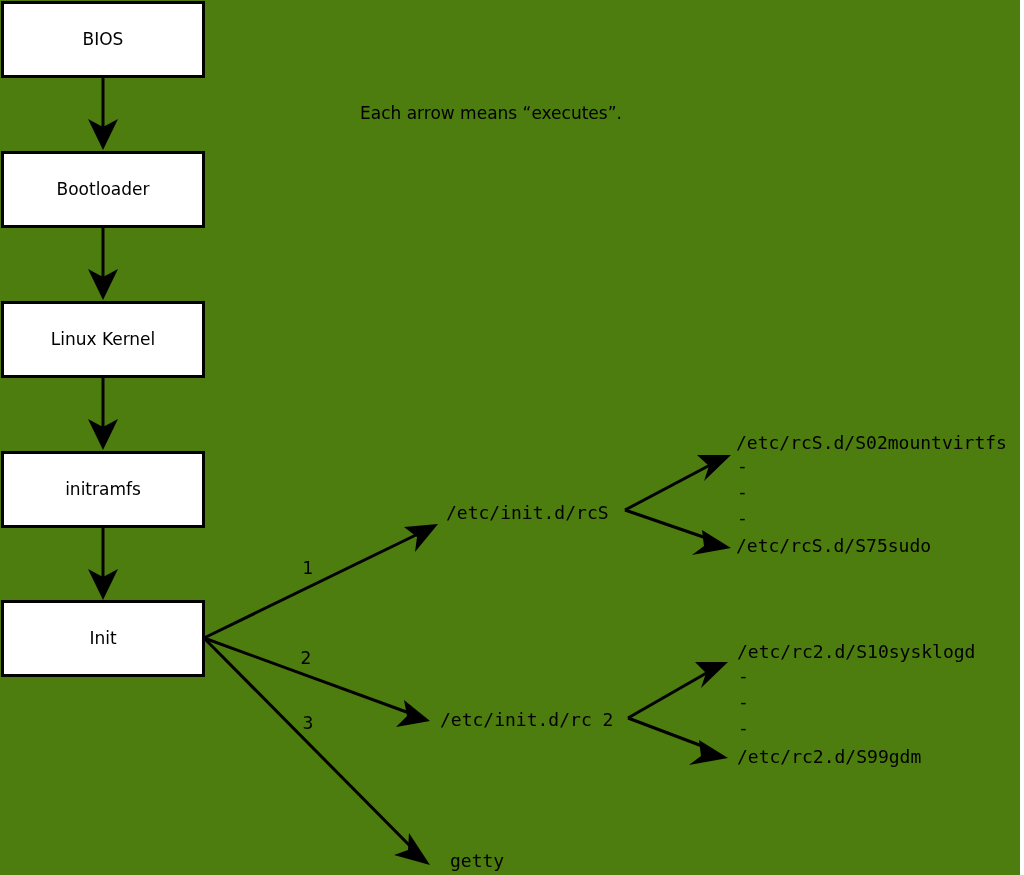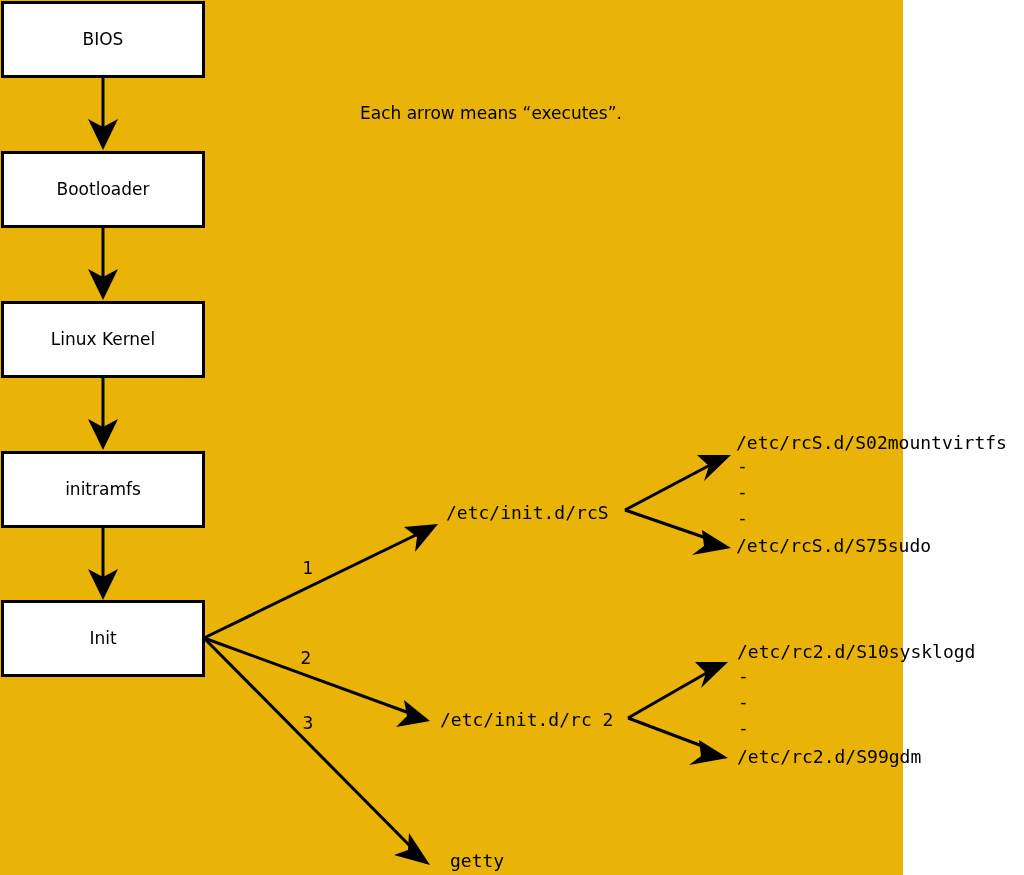--- a/index.html
+++ b/index.html
@@ -9,23 +9,23 @@
     background: #ffffff;
   }
   body {
     width: 1024px;
     height: 875px;
     overflow: hidden;
     font-family: "Liberation Sans", sans-serif;
   }
   #diagram-root {
     position: relative;
-    width: 903px;
+    width: 1020px;
     height: 875px;
-    background: #eab308;
+    background: #4d7c0f;
   }
   svg#boot-diagram {
     display: block;
     width: 1024px;
     height: 875px;
   }
   .box-rect {
     fill: #ffffff;
     stroke: #000000;
     stroke-width: 3;

